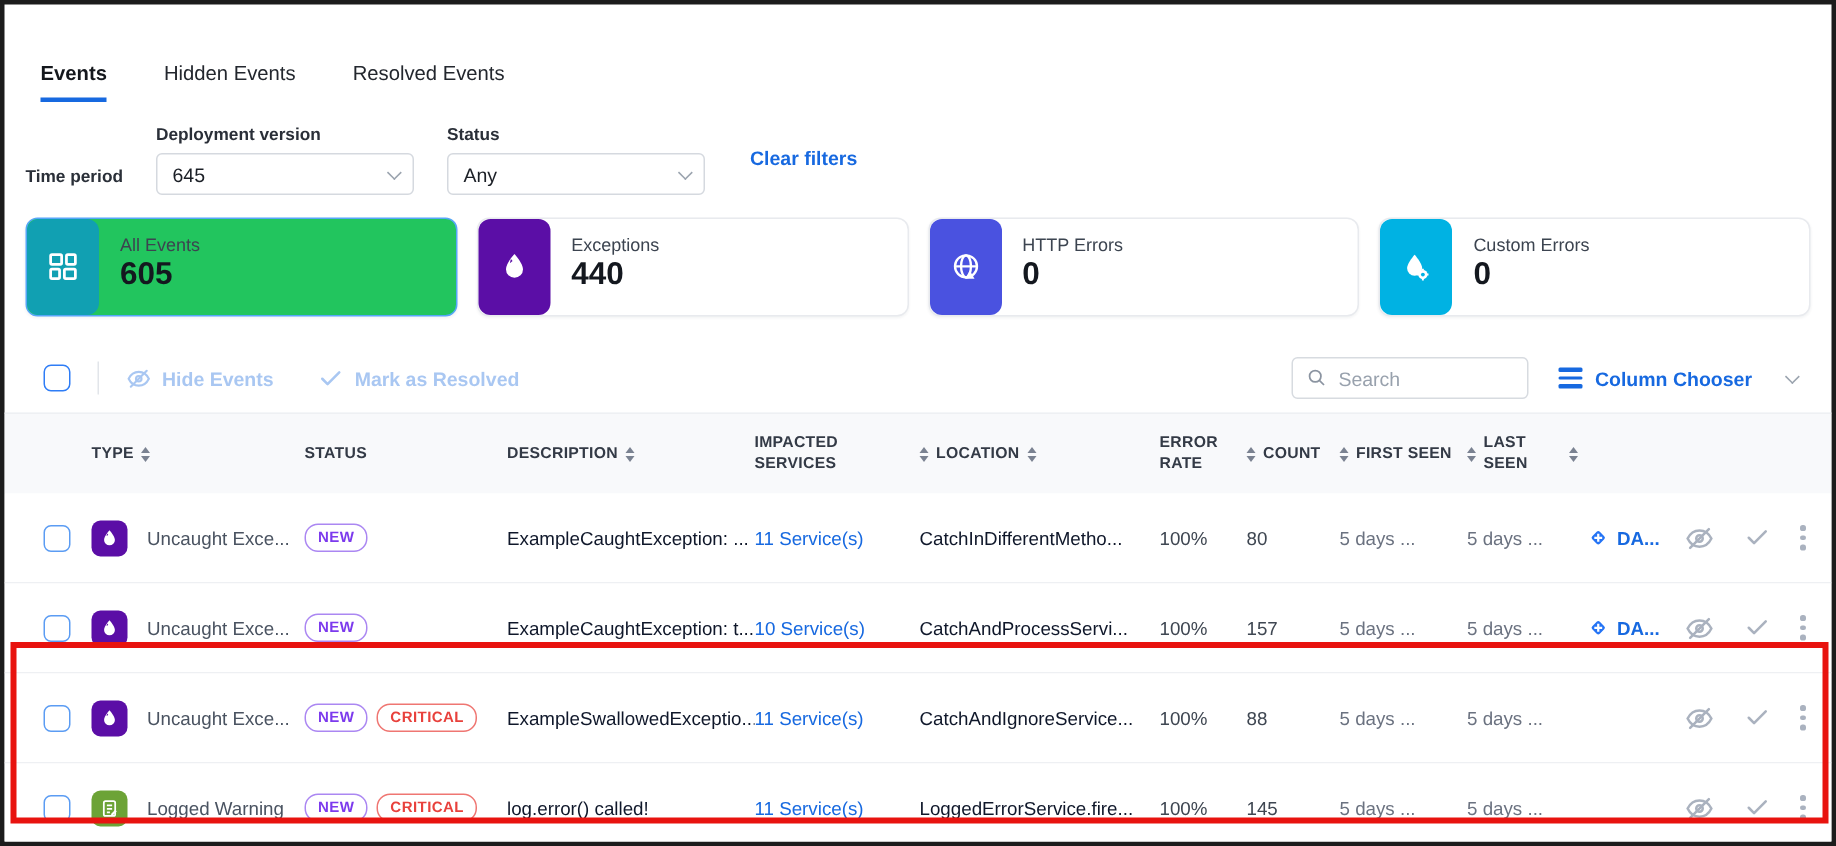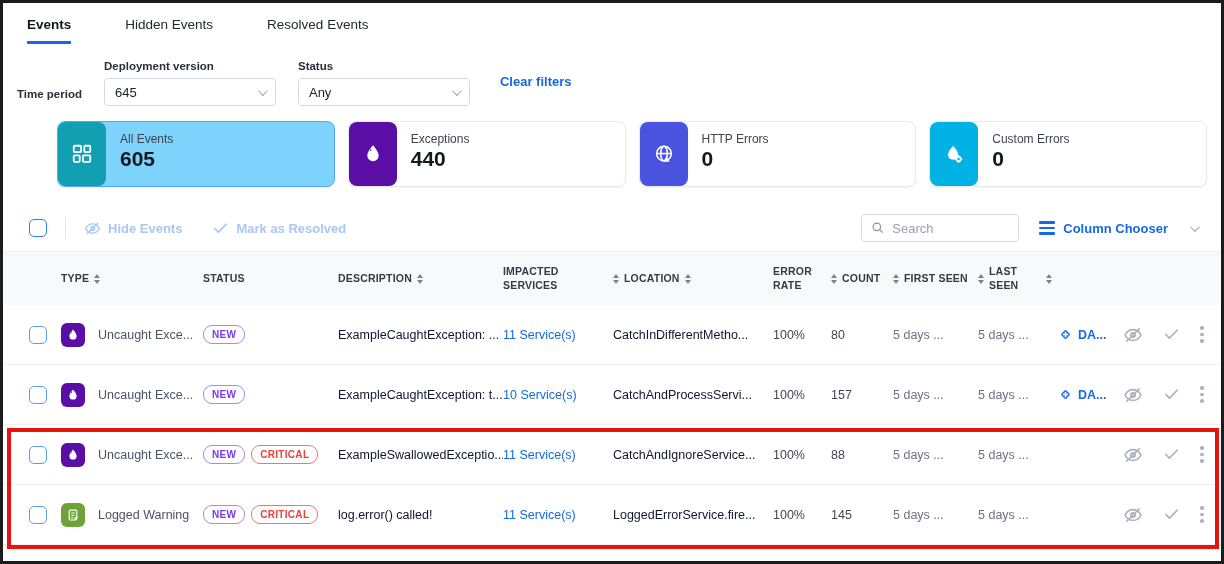--- a/index.html
+++ b/index.html
@@ -1,38 +1,38 @@
 <!DOCTYPE html>
 <html><head>
 <meta charset="utf-8">
 <style>
   * { box-sizing: border-box; margin: 0; padding: 0; }
   html,body { background:#fff; font-family:"Liberation Sans", sans-serif; }
   .screen{ position:relative; width:1224px; height:564px; border:3px solid #1c1c1c; background:#fff; overflow:hidden; }
 
   
-  .tabs{ display:flex; gap:54px; padding:14px 24px 0 24px; }
+  .tabs{ display:flex; gap:38px; padding:14px 24px 0 24px;margin-top:24px; }
   .tab{ font-size:13.5px; color:#23272e; padding-bottom:9px; cursor:pointer; }
   .tab.active{ font-weight:bold; color:#14171c; border-bottom:3px solid #1769e0; }
 
   
   .filters{ display:flex; align-items:flex-end; padding:16px 24px 0 14px; gap:22px; }
   .filter label{ display:block; font-size:11.5px; font-weight:bold; color:#2a2f38; margin-bottom:6px; }
   .select{ width:172px; height:28px; border:1px solid #d5d9df; border-radius:4px; background:#fff;
            display:flex; align-items:center; justify-content:space-between; padding:0 10px; cursor:pointer; }
   .select .val{ font-size:13px; color:#1b1f26; white-space:nowrap; }
   .chev{ width:7px; height:7px; border-right:1.6px solid #9aa3ae; border-bottom:1.6px solid #9aa3ae;
          transform:rotate(45deg) translateY(-2px); display:inline-block; }
   .clear-filters{ font-size:13px; font-weight:bold; color:#1769e0; margin:0 0 17px 8px; cursor:pointer; }
 
   
   .cards{ display:flex; gap:13px; padding:15px 14px 0 14px; }
   .card{ flex:1; height:66px; background:#fff; border:1px solid #e8eaee; border-radius:8px;
          display:flex; box-shadow:0 1px 2px rgba(20,30,50,.06); cursor:pointer; }
-  .card.selected{ background:#7dd3fc; border:1.5px solid #55a6f8;margin-left:40px; }
+  .card.selected{ background:#22c55e; border:1.5px solid #55a6f8; }
   .card-icon{ width:48px; border-radius:8px; display:flex; align-items:center; justify-content:center; flex:none; }
   .card-icon svg{ width:22px; height:22px; }
   .ci0{ background:#11a0b2; } .ci1{ background:#5b0ea6; } .ci2{ background:#6ca336; }
   .ci3{ background:#4a52e0; } .ci4{ background:#00b2e3; }
   .card-body{ padding:10px 0 0 14px; }
   .card-label{ font-size:12px; color:#3c4450; }
   .card-value{ font-size:21px; font-weight:bold; color:#14181f; margin-top:1px; }
 
   
   .toolbar{ display:flex; align-items:center; padding:0 24px 0 26px; height:46px; margin-top:18px; }

